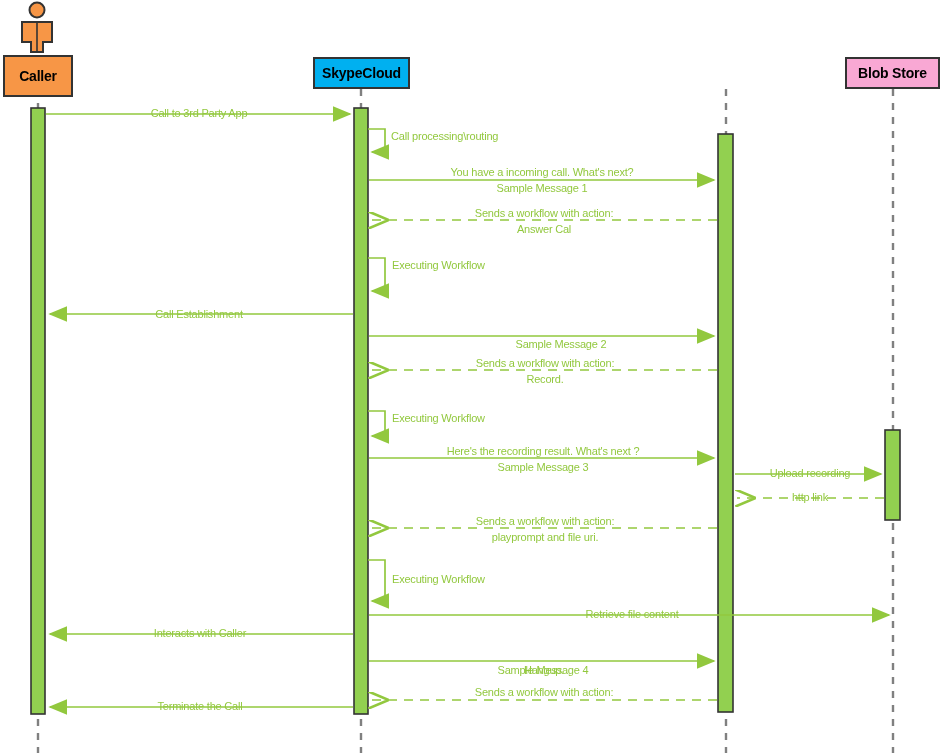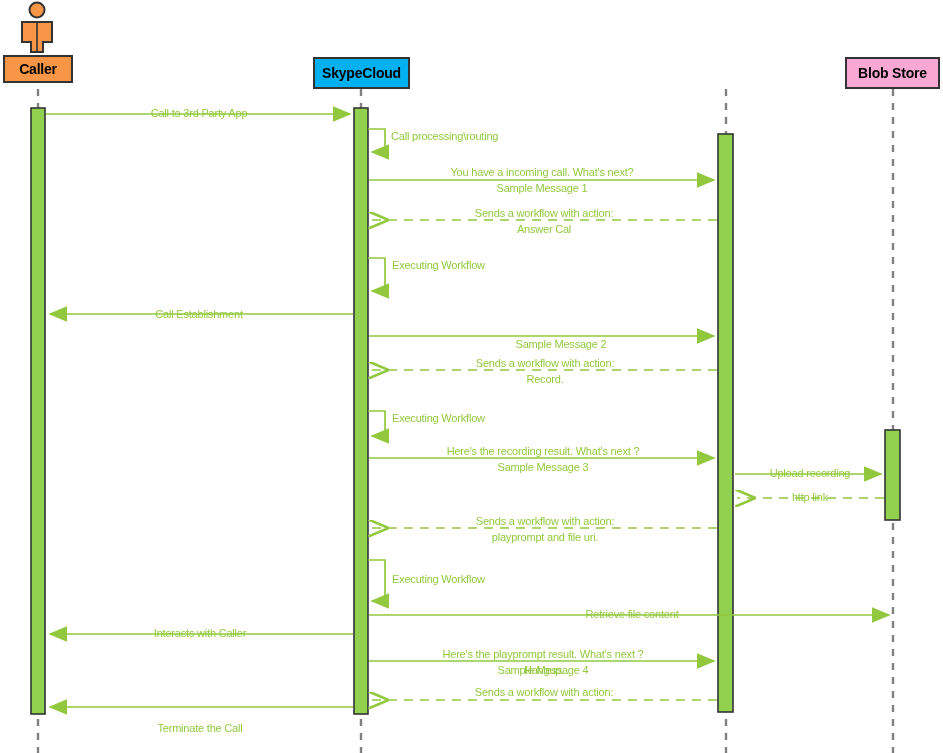--- a/index.html
+++ b/index.html
@@ -109,21 +109,21 @@
       <line x1="353" y1="707" x2="50" y2="707" marker-end="url(#ah)"></line>
     </g>
 
     <g>
       <circle cx="37" cy="10" r="7.5" fill="#F79646" stroke="#333333" stroke-width="2"></circle>
       <path d="M22,22 L52,22 L52,42 L43,42 L43,52 L31,52 L31,42 L22,42 Z" fill="#F79646" stroke="#333333" stroke-width="2"></path>
       <line x1="37" y1="22" x2="37" y2="52" stroke="#333333" stroke-width="1.6"></line>
     </g>
   </svg>
 
-  <div class="actor-box" style="left:3px;top:55px;width:70px;height:28px;background:#F79646;">
+  <div class="actor-box" style="left:3px;top:55px;width:70px;height:42px;background:#F79646;">
     <span>Caller</span>
   </div>
 
   <div class="actor-box" style="left:313px;top:57px;width:97px;height:32px;background:#00B0F0;">
     <span>SkypeCloud</span>
   </div>
 
 
   <div class="actor-box" style="left:845px;top:57px;width:95px;height:32px;background:#f9a8d4;">
     <span>Blob Store</span>
@@ -159,21 +159,20 @@
 
   <div class="msg-label ctr" style="left:545px;top:515px;">Sends a workflow with action:</div>
   <div class="msg-label ctr" style="left:545px;top:531px;">playprompt and file uri.</div>
 
   <div class="msg-label" style="left:392px;top:573px;">Executing Workflow</div>
 
   <div class="msg-label ctr" style="left:632px;top:608px;">Retrieve file content</div>
 
   <div class="msg-label ctr" style="left:200px;top:627px;">Interacts with Caller</div>
 
-  <div class="msg-label ctr" style="left:543px;top:648px;">Here's the playprompt result. What's next ?</div>
   <div class="msg-label ctr" style="left:543px;top:664px;">Sample Message 4</div>
 
   <div class="msg-label ctr" style="left:544px;top:686px;">Sends a workflow with action:</div>
   <div class="msg-label ctr" style="left:544px;top:664px;">Hangup.</div>
 
-  <div class="msg-label ctr" style="left:200px;top:700px;margin-top:22px;">Terminate the Call</div>
+  <div class="msg-label ctr" style="left:200px;top:700px;">Terminate the Call</div>
 
 </div>
 
 </body></html>

